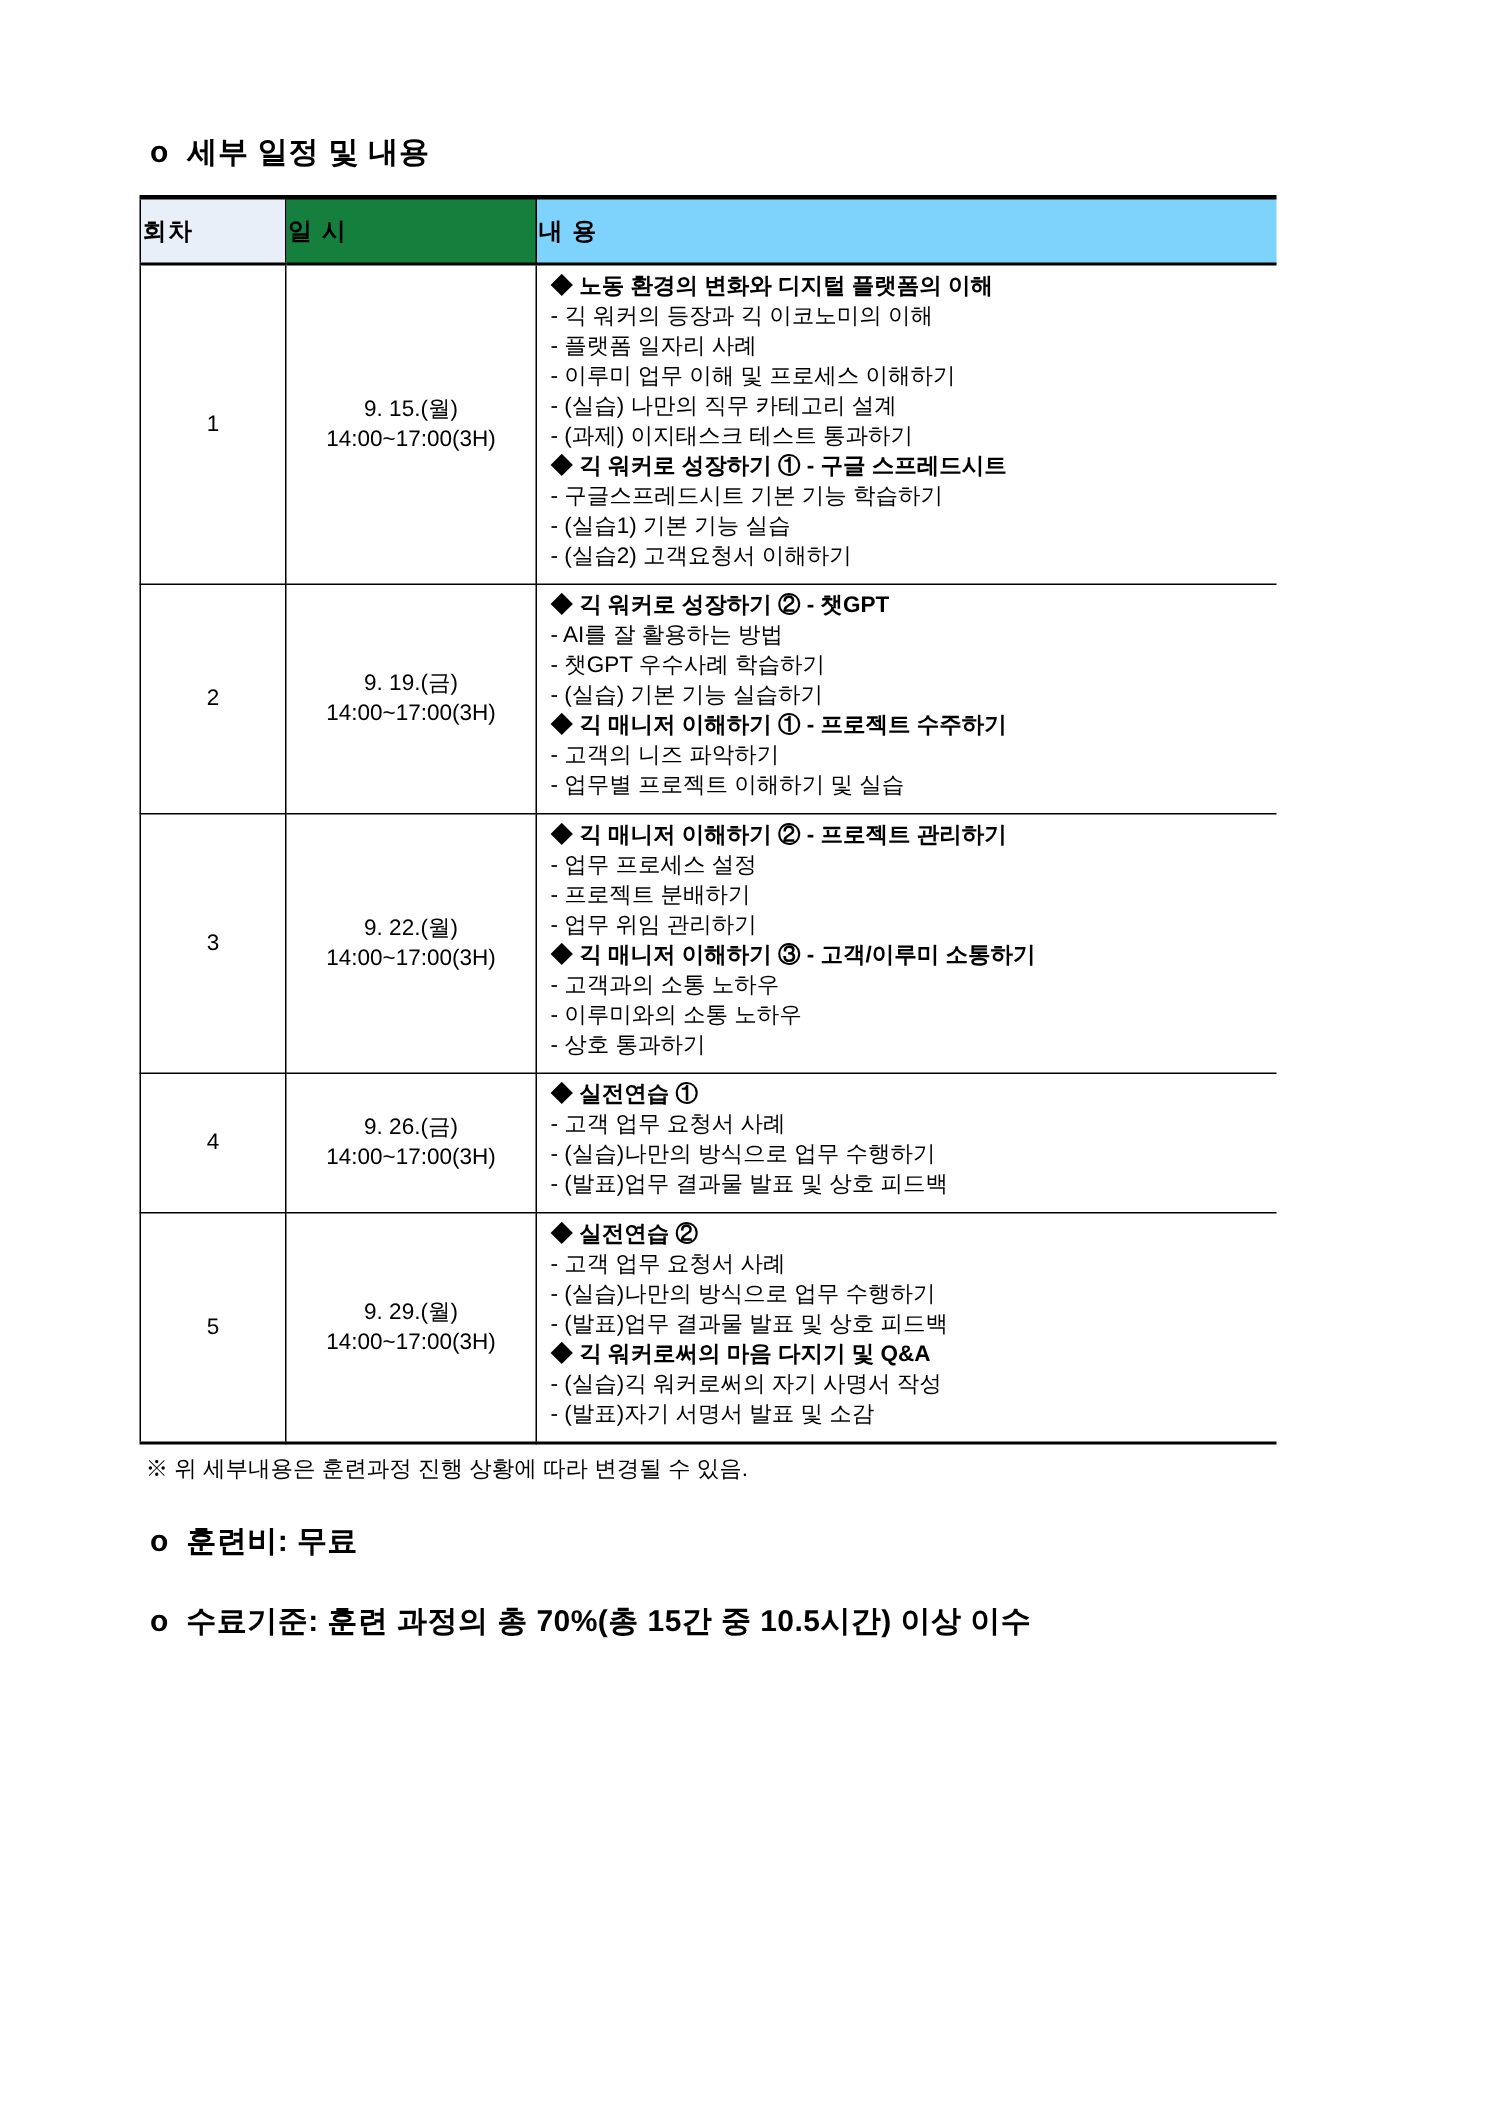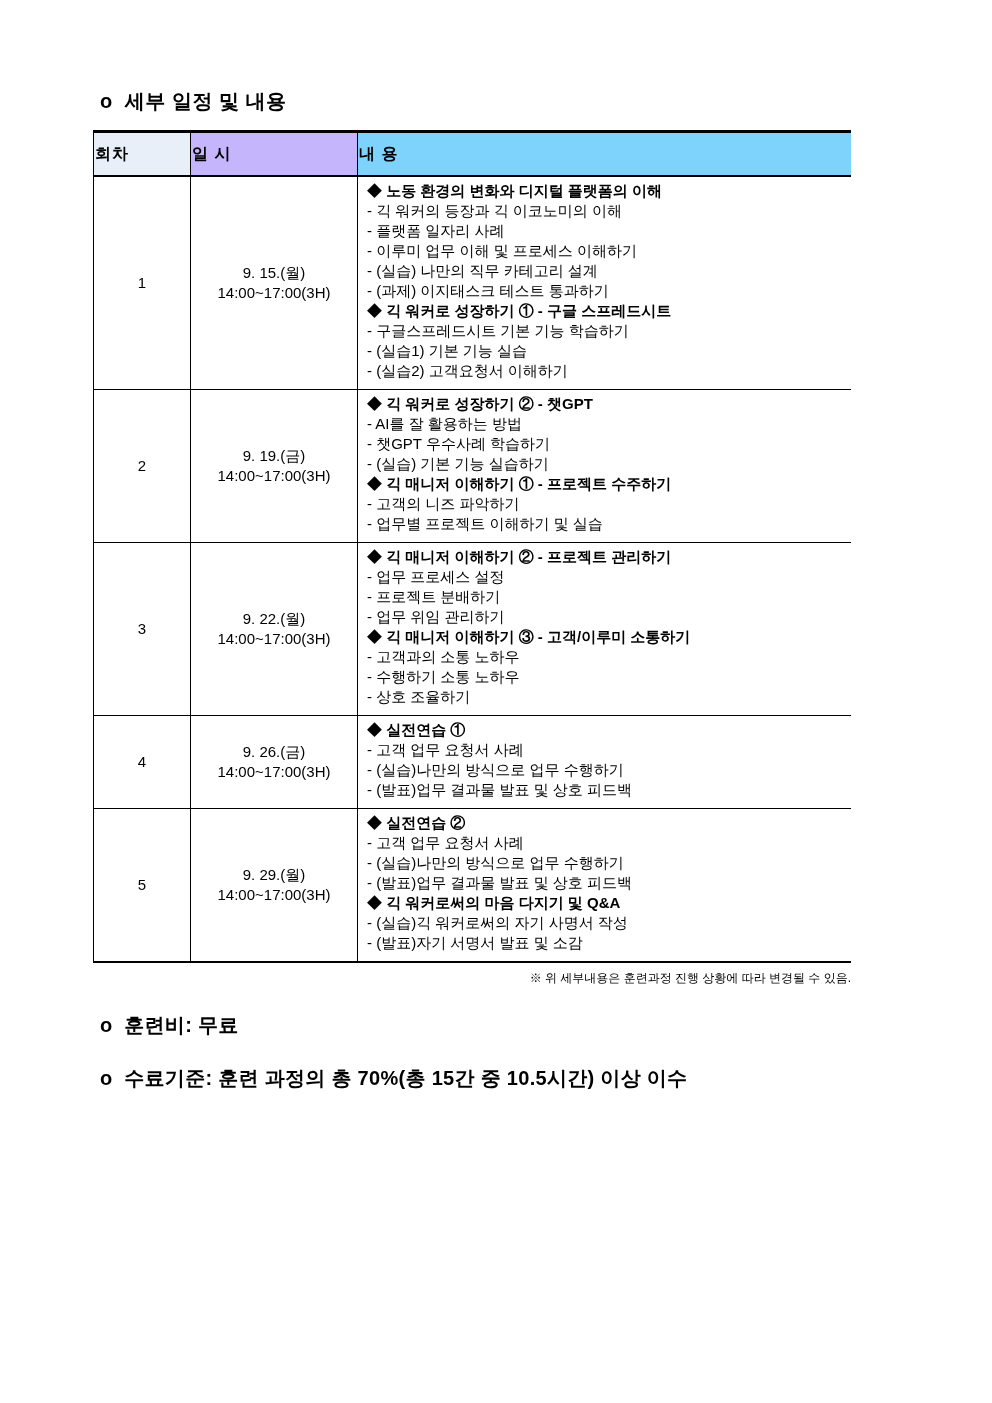--- a/index.html
+++ b/index.html
@@ -47,23 +47,22 @@
   td.col-session { text-align: center; line-height: 20px; }
   td.col-date { text-align: center; line-height: 20px; }
   td.col-content { padding: 4px 6px 8px 9px; }
   .line {
     line-height: 20px;
     white-space: pre-wrap;
   }
   .line.head { font-weight: bold; }
   .note {
     margin: 7px 0 0 97px;
-    font-size: 12px;
+    font-size: 15px;
     white-space: pre-wrap;
-    text-align: right;
   }
   .big-line {
     font-size: 20px;
     font-weight: bold;
     letter-spacing: 0.3px;
     white-space: pre-wrap;
   }
   .fee { margin: 25px 0 12px 100px; }
   .criteria { margin: 26px 0 0 100px; }
 </style>
@@ -76,21 +75,21 @@
 
   <table class="schedule">
     <colgroup>
       <col class="c-session">
       <col class="c-date">
       <col class="c-content">
     </colgroup>
     <thead>
       <tr>
         <th style="background: rgb(233, 239, 248);">회차</th>
-        <th style="background: #c4b5fd; margin-left: 40px;">일 시</th>
+        <th style="background: #15803d; margin-left: 40px;">일 시</th>
         <th style="background: #7dd3fc;">내 용</th>
       </tr>
     </thead>
     <tbody>
         <tr>
           <td class="col-session">1</td>
           <td class="col-date">
             <div>9. 15.(월)</div>
             <div>14:00~17:00(3H)</div>
           </td>
@@ -129,22 +128,22 @@
             <div>9. 22.(월)</div>
             <div>14:00~17:00(3H)</div>
           </td>
           <td class="col-content">
             <div class="line head">◆ 긱 매니저 이해하기 ② - 프로젝트 관리하기</div>
             <div class="line">- 업무 프로세스 설정</div>
             <div class="line">- 프로젝트 분배하기</div>
             <div class="line">- 업무 위임 관리하기</div>
             <div class="line head">◆ 긱 매니저 이해하기 ③ - 고객/이루미 소통하기</div>
             <div class="line">- 고객과의 소통 노하우</div>
-            <div class="line">- 수행하기 소통 노하우</div>
-            <div class="line">- 상호 조율하기</div>
+            <div class="line">- 이루미와의 소통 노하우</div>
+            <div class="line">- 상호 통과하기</div>
           </td>
         </tr>
         <tr>
           <td class="col-session">4</td>
           <td class="col-date">
             <div>9. 26.(금)</div>
             <div>14:00~17:00(3H)</div>
           </td>
           <td class="col-content">
             <div class="line head">◆ 실전연습 ①</div>

